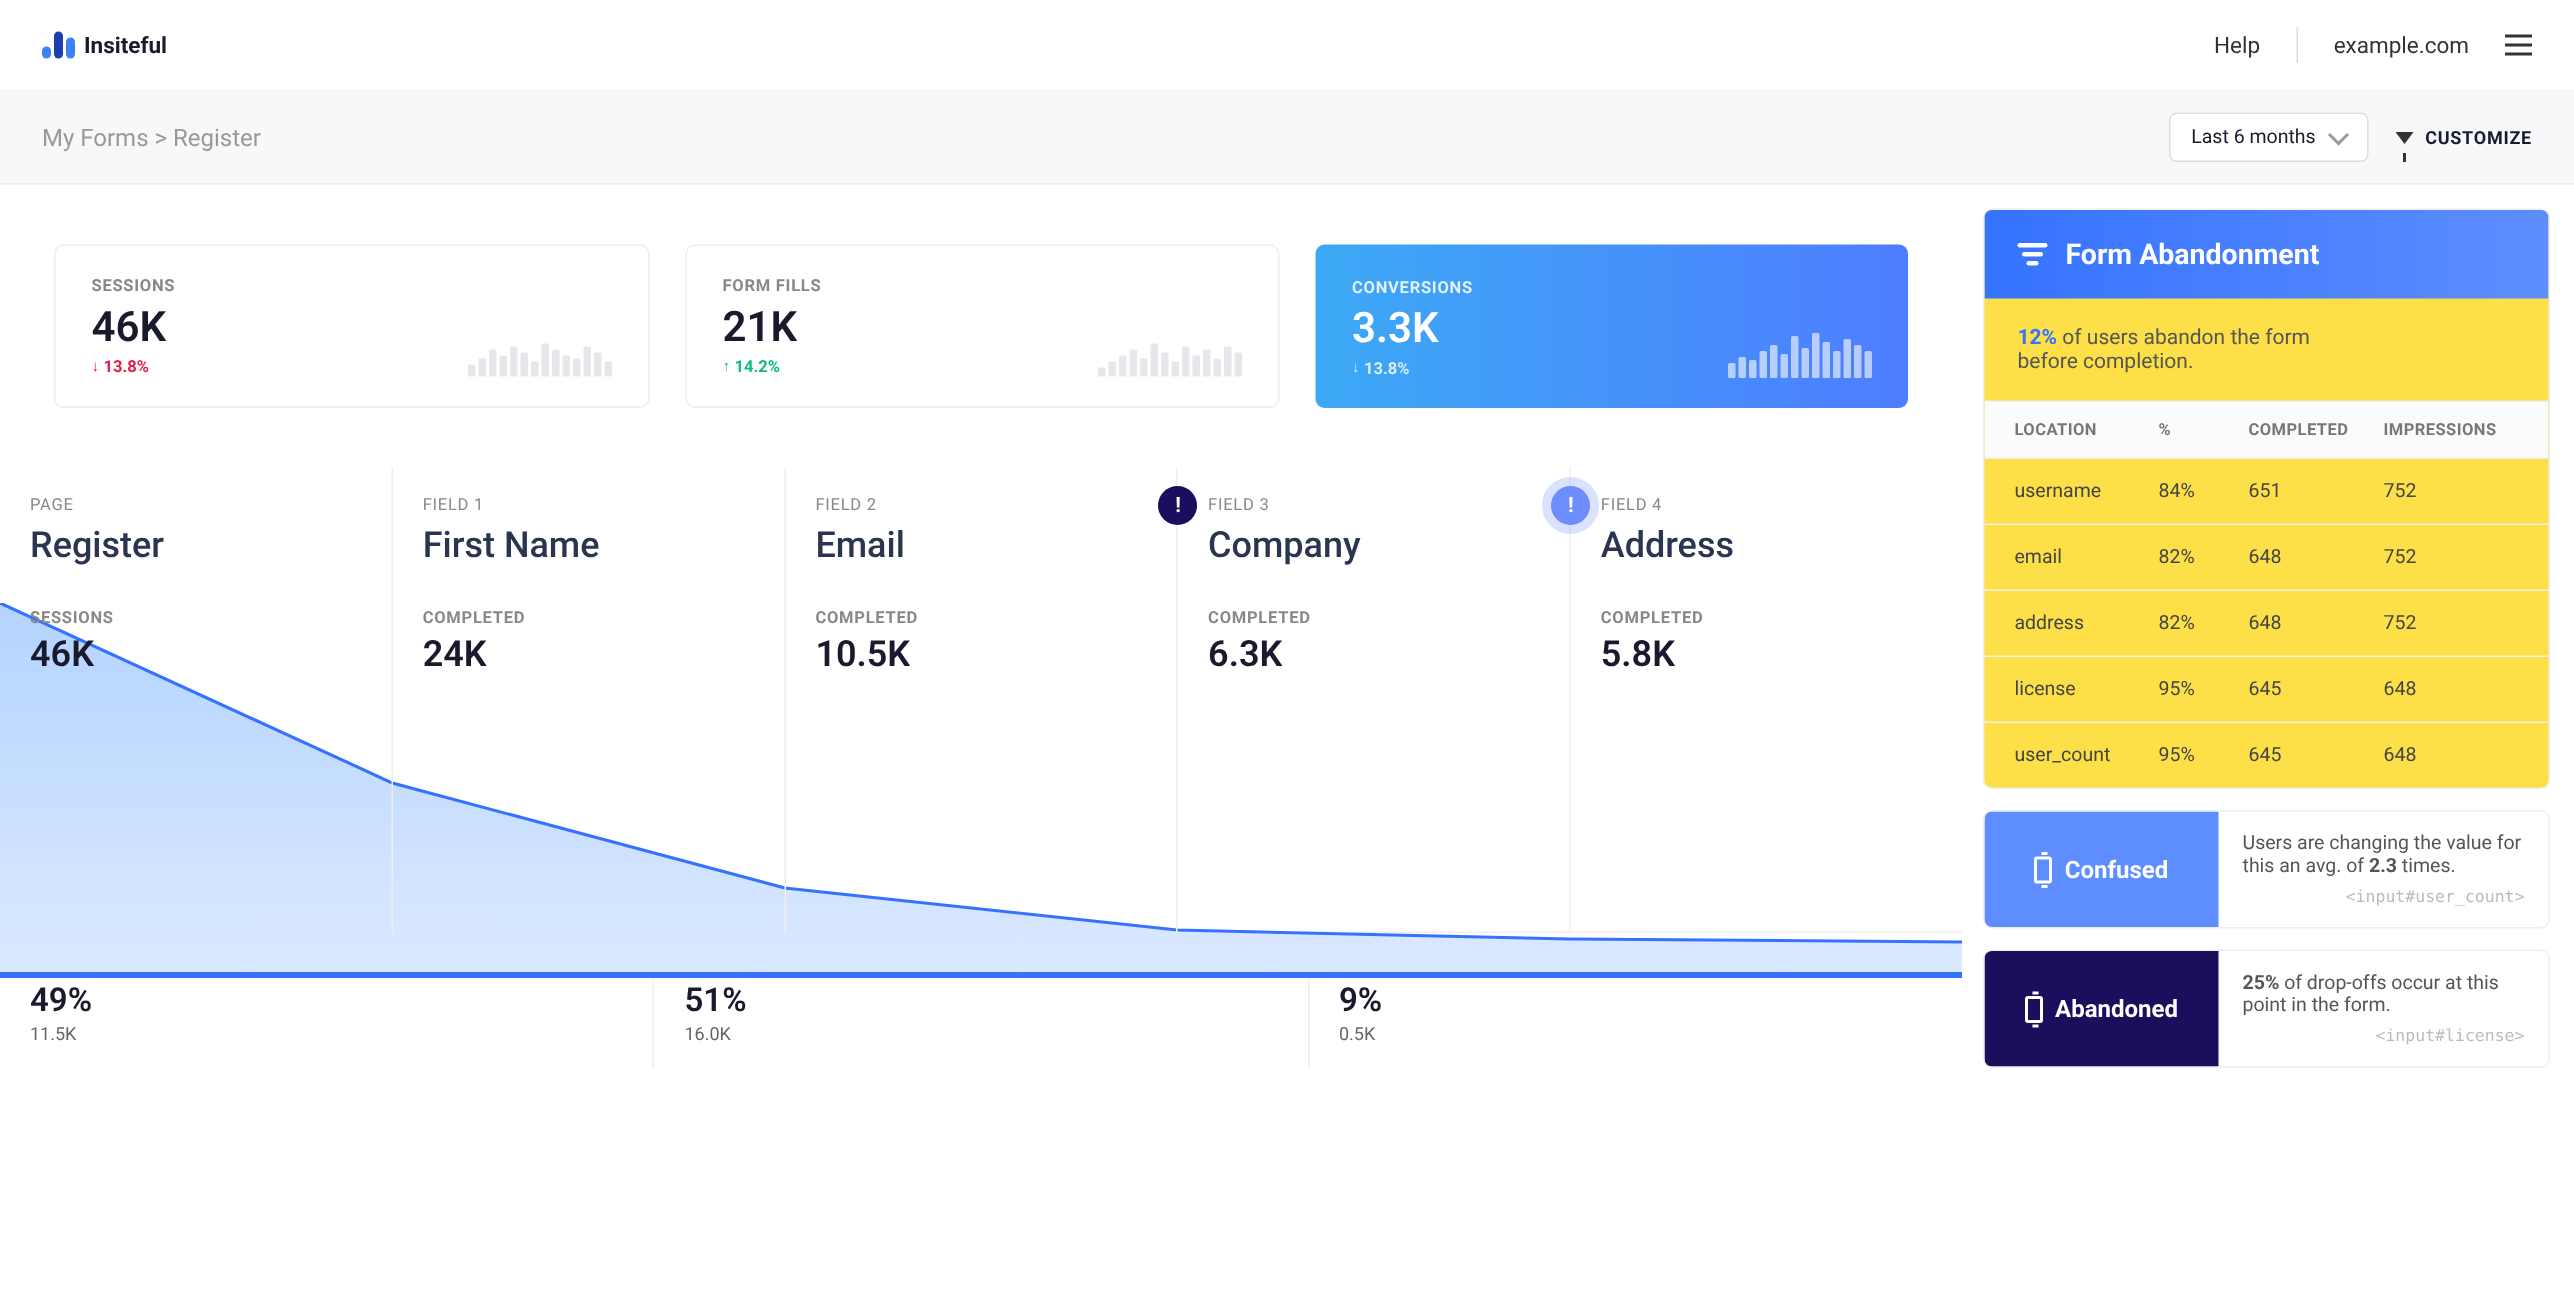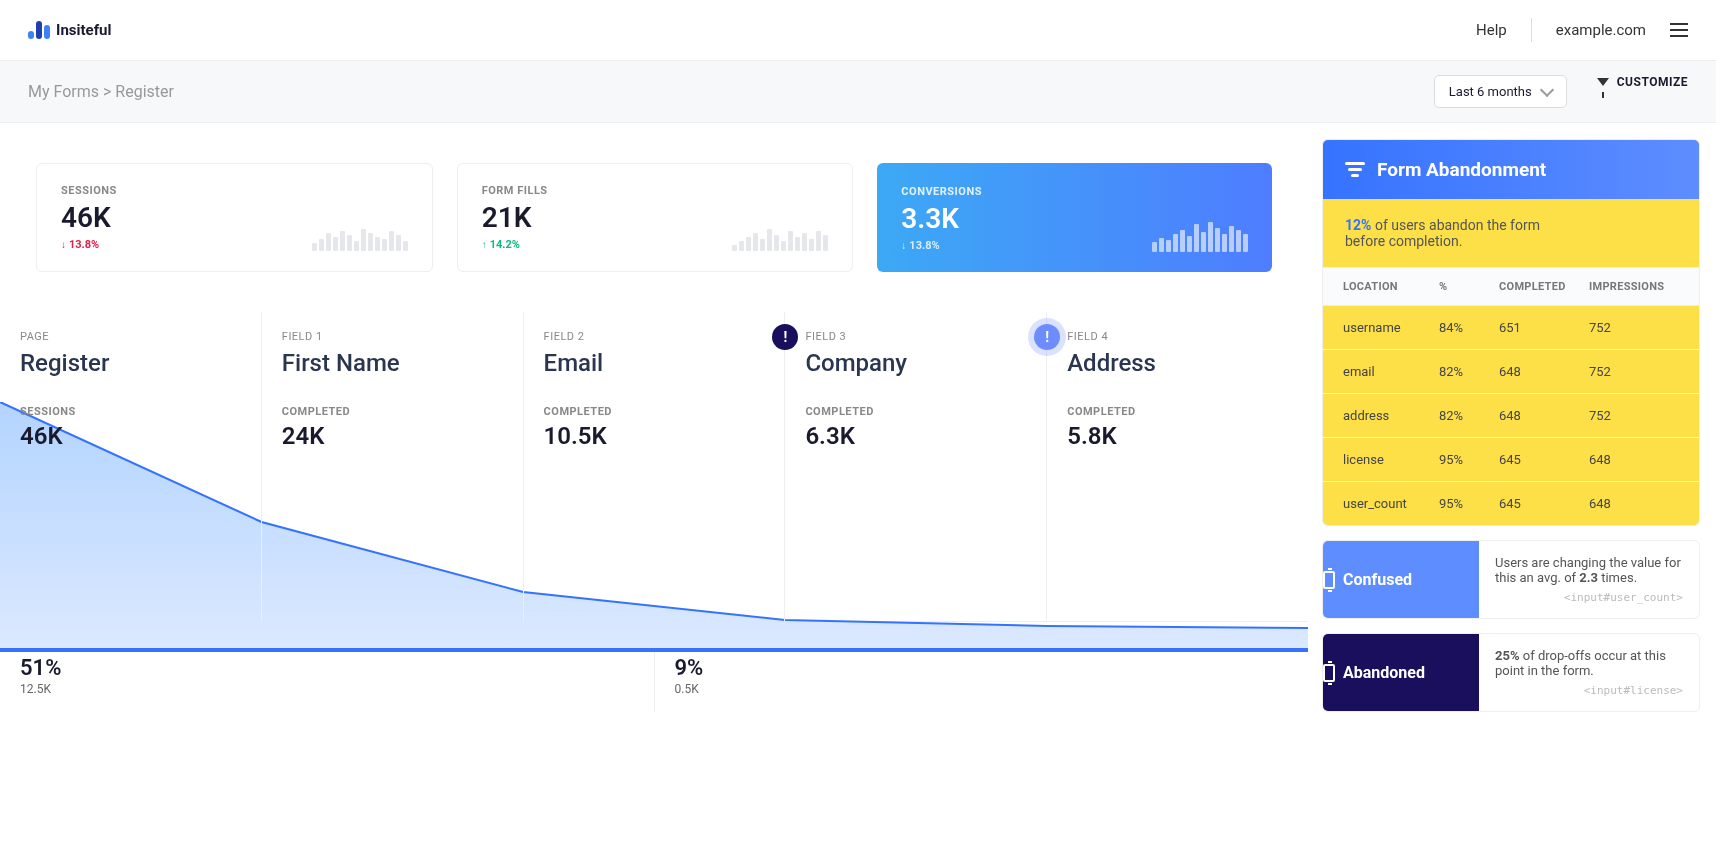--- a/index.html
+++ b/index.html
@@ -11,21 +11,21 @@
 .logo-icon span:nth-child(1){height:8px;background:#3b82f6}
 .logo-icon span:nth-child(2){height:18px;background:#1e40af}
 .logo-icon span:nth-child(3){height:14px;background:#3b82f6}
 .header-right{display:flex;align-items:center;gap:24px}
 .header-right a{color:#333;text-decoration:none;font-size:15px}
 .divider{width:1px;height:24px;background:#ddd}
 .menu-icon{display:flex;flex-direction:column;gap:4px;cursor:pointer}
 .menu-icon span{width:18px;height:2px;background:#333}
 .subheader{display:flex;align-items:center;justify-content:space-between;padding:14px 28px;background:#f7f8fa;border-bottom:1px solid #eee}
 .breadcrumb{color:#999;font-size:16px}
-.subheader-right{display:flex;align-items:flex-start;gap:30px}
+.subheader-right{display:flex;align-items:center;gap:18px}
 .date-select{display:flex;align-items:center;gap:10px;background:#fff;border:1px solid #ddd;border-radius:5px;padding:8px 14px;font-size:13px;cursor:pointer}
 .chev{width:10px;height:10px;border-right:2px solid #999;border-bottom:2px solid #999;transform:rotate(45deg);margin-top:-4px}
 .customize{display:flex;align-items:center;gap:8px;font-size:12px;font-weight:700;letter-spacing:.5px;cursor:pointer}
 .filter-icon{width:0;height:0;border-left:6px solid transparent;border-right:6px solid transparent;border-top:8px solid #333;position:relative}
 .filter-icon::after{content:"";position:absolute;bottom:-12px;left:-1px;width:2px;height:6px;background:#333}
 .main{display:flex;gap:14px}
 .left{flex:1;padding:20px 0 20px 0}
 .stats{display:flex;gap:24px;padding:20px 36px}
 .stat{flex:1;border:1px solid #eee;border-radius:6px;padding:20px 24px;display:flex;justify-content:space-between;align-items:flex-end;background:#fff}
 .stat.active{background:linear-gradient(90deg,#3ca9f5,#4e7dff);border:none;color:#fff}
@@ -66,21 +66,21 @@
 .funnel-icon span:nth-child(1){width:20px}
 .funnel-icon span:nth-child(2){width:14px}
 .funnel-icon span:nth-child(3){width:8px}
 .panel-sub{padding:18px 22px;font-size:14px;color:#555;border-bottom:1px solid #eee}
 .panel-sub b{color:#3573ff}
 .tbl-head{display:flex;padding:12px 20px;border-bottom:1px solid #eee;font-size:11px;font-weight:700;color:#777;letter-spacing:.3px;background:#fafbfc}
 .tbl-row{display:flex;padding:14px 20px;border-bottom:1px solid #f2f2f2;font-size:13px;color:#444}
 .tbl-row:last-child{border-bottom:none}
 .c1{flex:1.5}.c2{width:60px}.c3{width:90px}.c4{width:90px}
 .insight{display:flex;border:1px solid #eee;border-radius:6px;overflow:hidden;margin-bottom:14px;background:#fff}
-.insight-left{width:156px;display:flex;align-items:center;gap:8px;color:#fff;font-weight:700;font-size:16px}
+.insight-left{width:156px;display:flex;align-items:center;justify-content:center;gap:8px;color:#fff;font-weight:700;font-size:16px}
 .insight-left.blue{background:#5e8dff}
 .insight-left.dark{background:#1a0f5c}
 .cursor-icon{width:12px;height:18px;border:2px solid #fff;border-radius:2px;position:relative}
 .cursor-icon::before,.cursor-icon::after{content:"";position:absolute;left:3px;width:4px;height:2px;background:#fff}
 .cursor-icon::before{top:-5px}.cursor-icon::after{bottom:-5px}
 .insight-right{flex:1;padding:14px 16px;font-size:13px;color:#555}
 .insight-right .code{display:block;text-align:right;font-family:monospace;color:#bbb;font-size:11px;margin-top:6px}
 </style>
 </head>
 <body>
@@ -236,22 +236,27 @@
           <div class="fcol">
             <div class="fcol-label">FIELD 4</div>
             <div class="fcol-name">Address</div>
             <div class="fcol-metric-label">COMPLETED</div>
             <div class="fcol-metric">5.8K</div>
           </div>
         </div>
       <div class="dropoff-row" id="drop">
           <div class="dcol">
             <div class="d-label">DROPOFF</div>
+            <div class="d-pct">49%</div>
+            <div class="d-count">11.5K</div>
+          </div>
+          <div class="dcol">
+            <div class="d-label">DROPOFF</div>
             <div class="d-pct">51%</div>
-            <div class="d-count">12.5K</div>
+            <div class="d-count">16.0K</div>
           </div>
           <div class="dcol">
             <div class="d-label">DROPOFF</div>
             <div class="d-pct">9%</div>
             <div class="d-count">0.5K</div>
           </div>
         </div>
     </div>
   </div>
 

